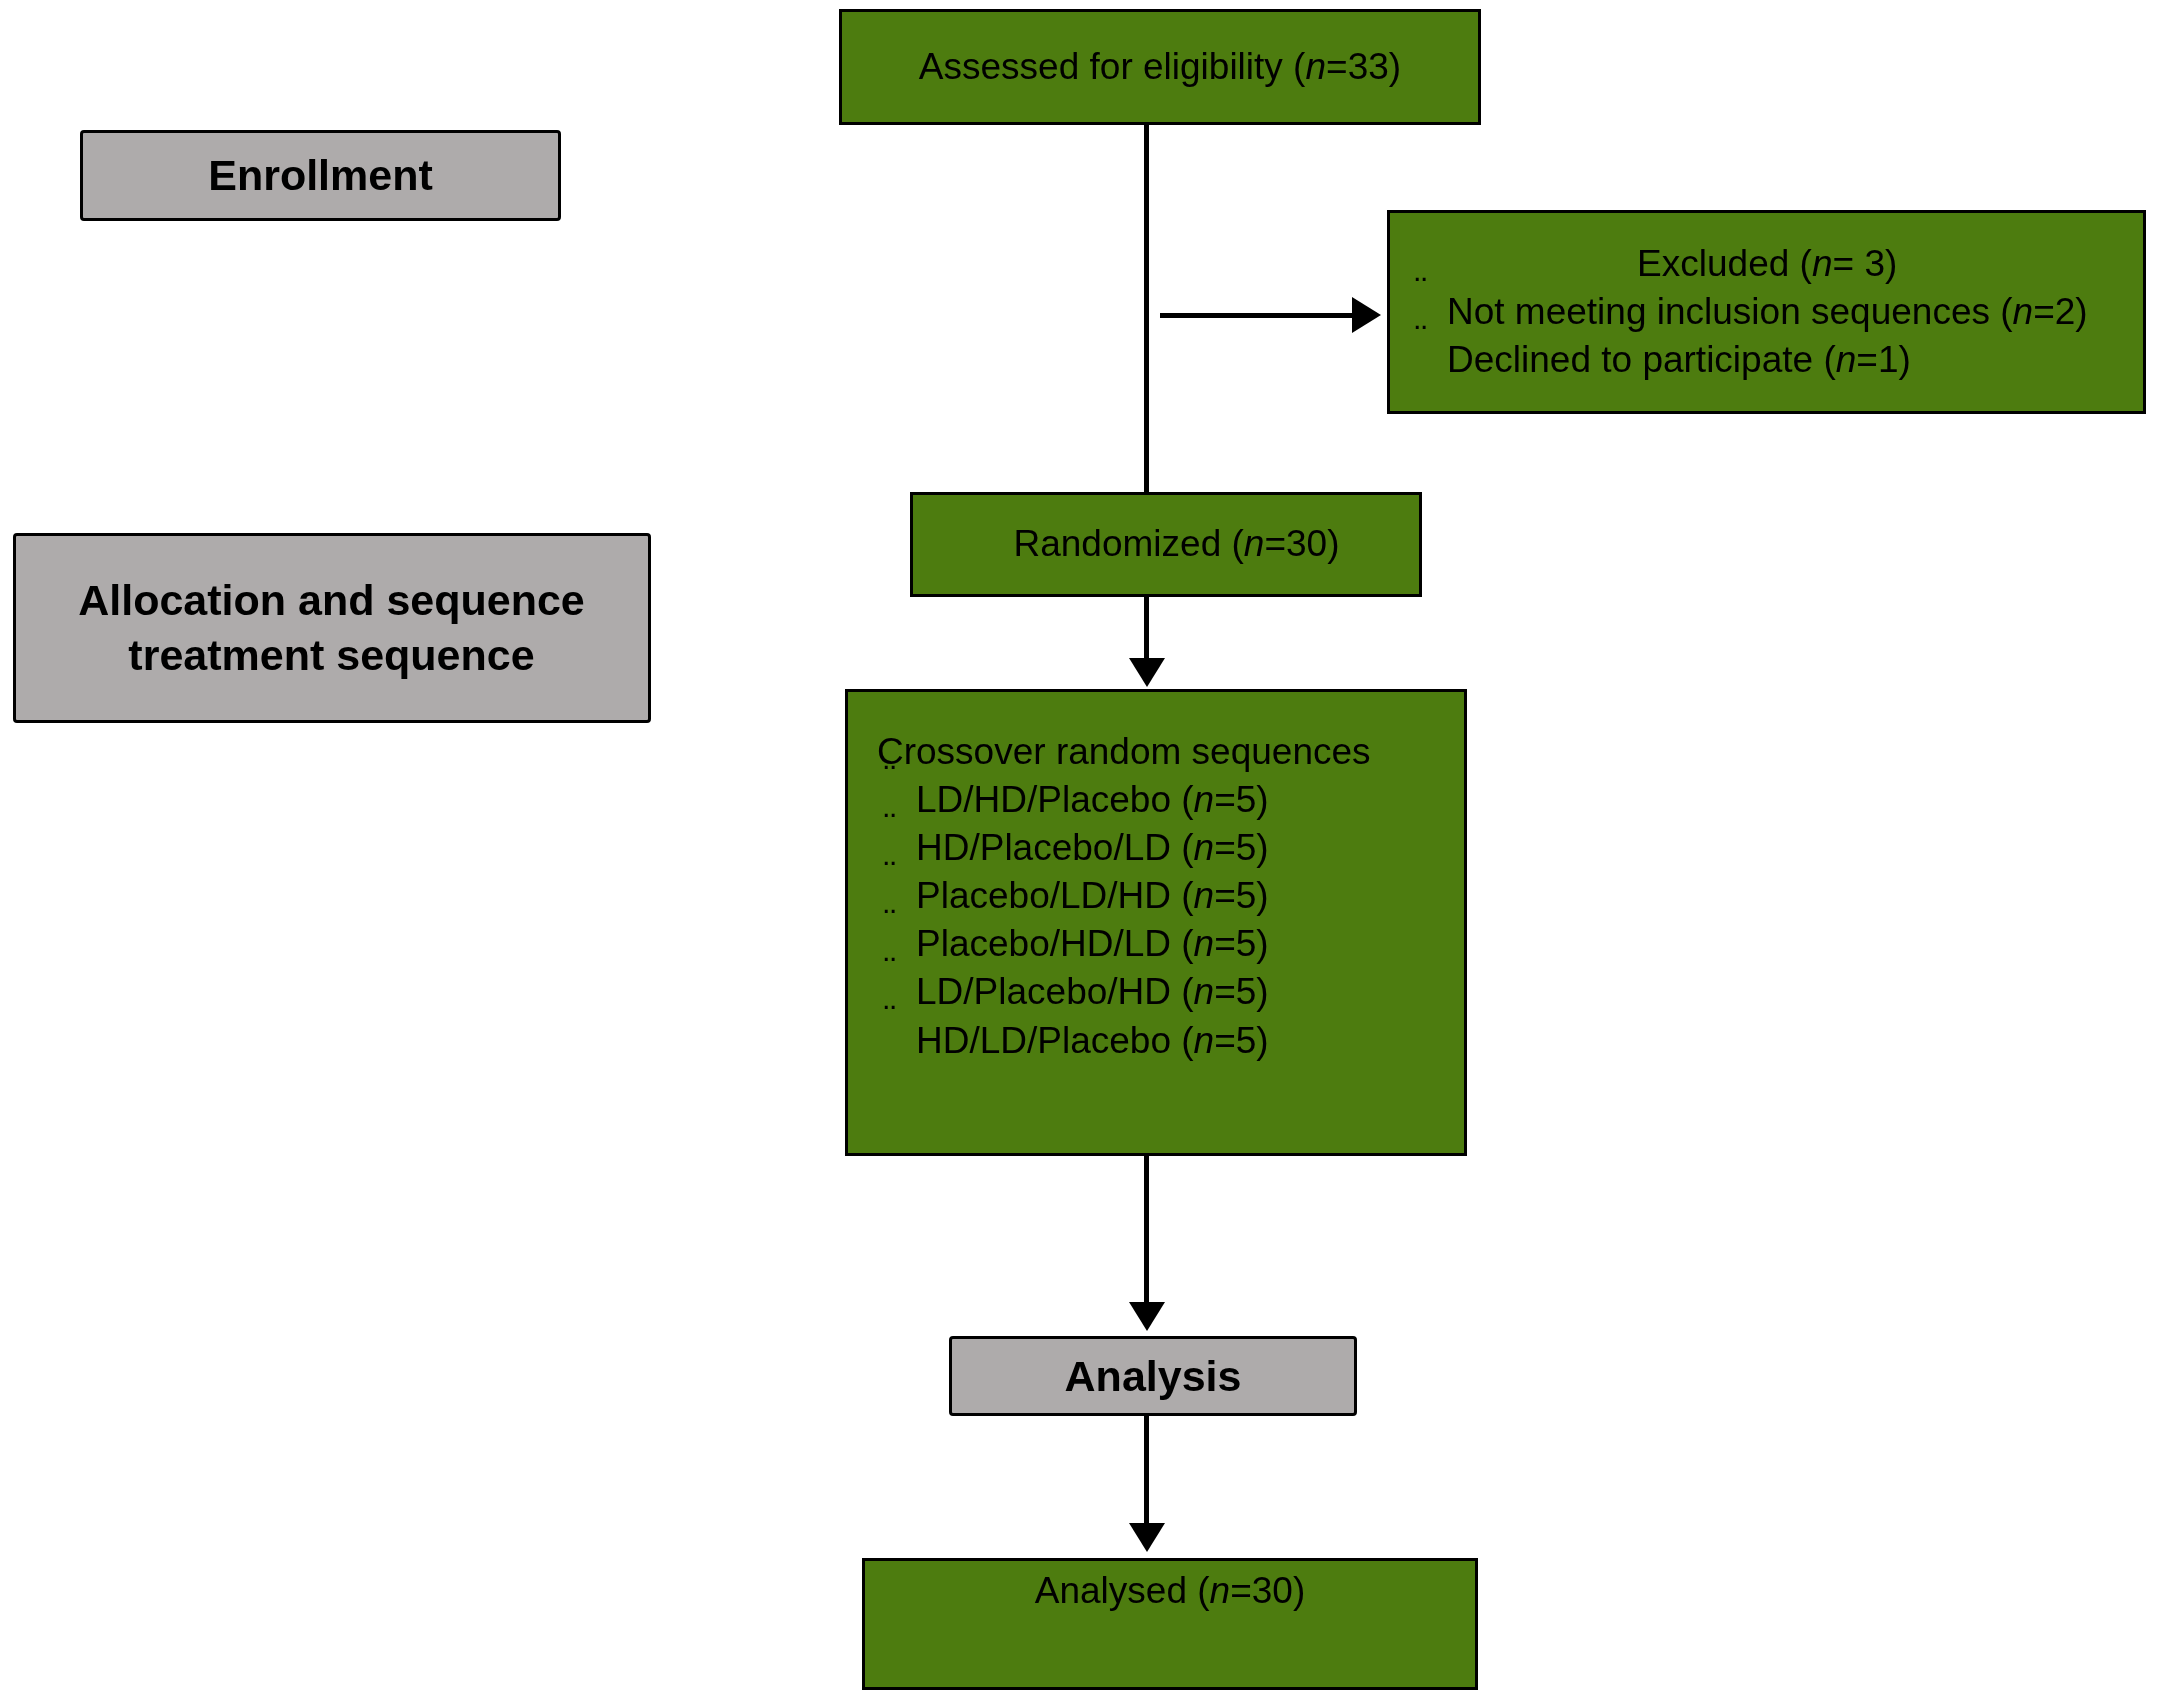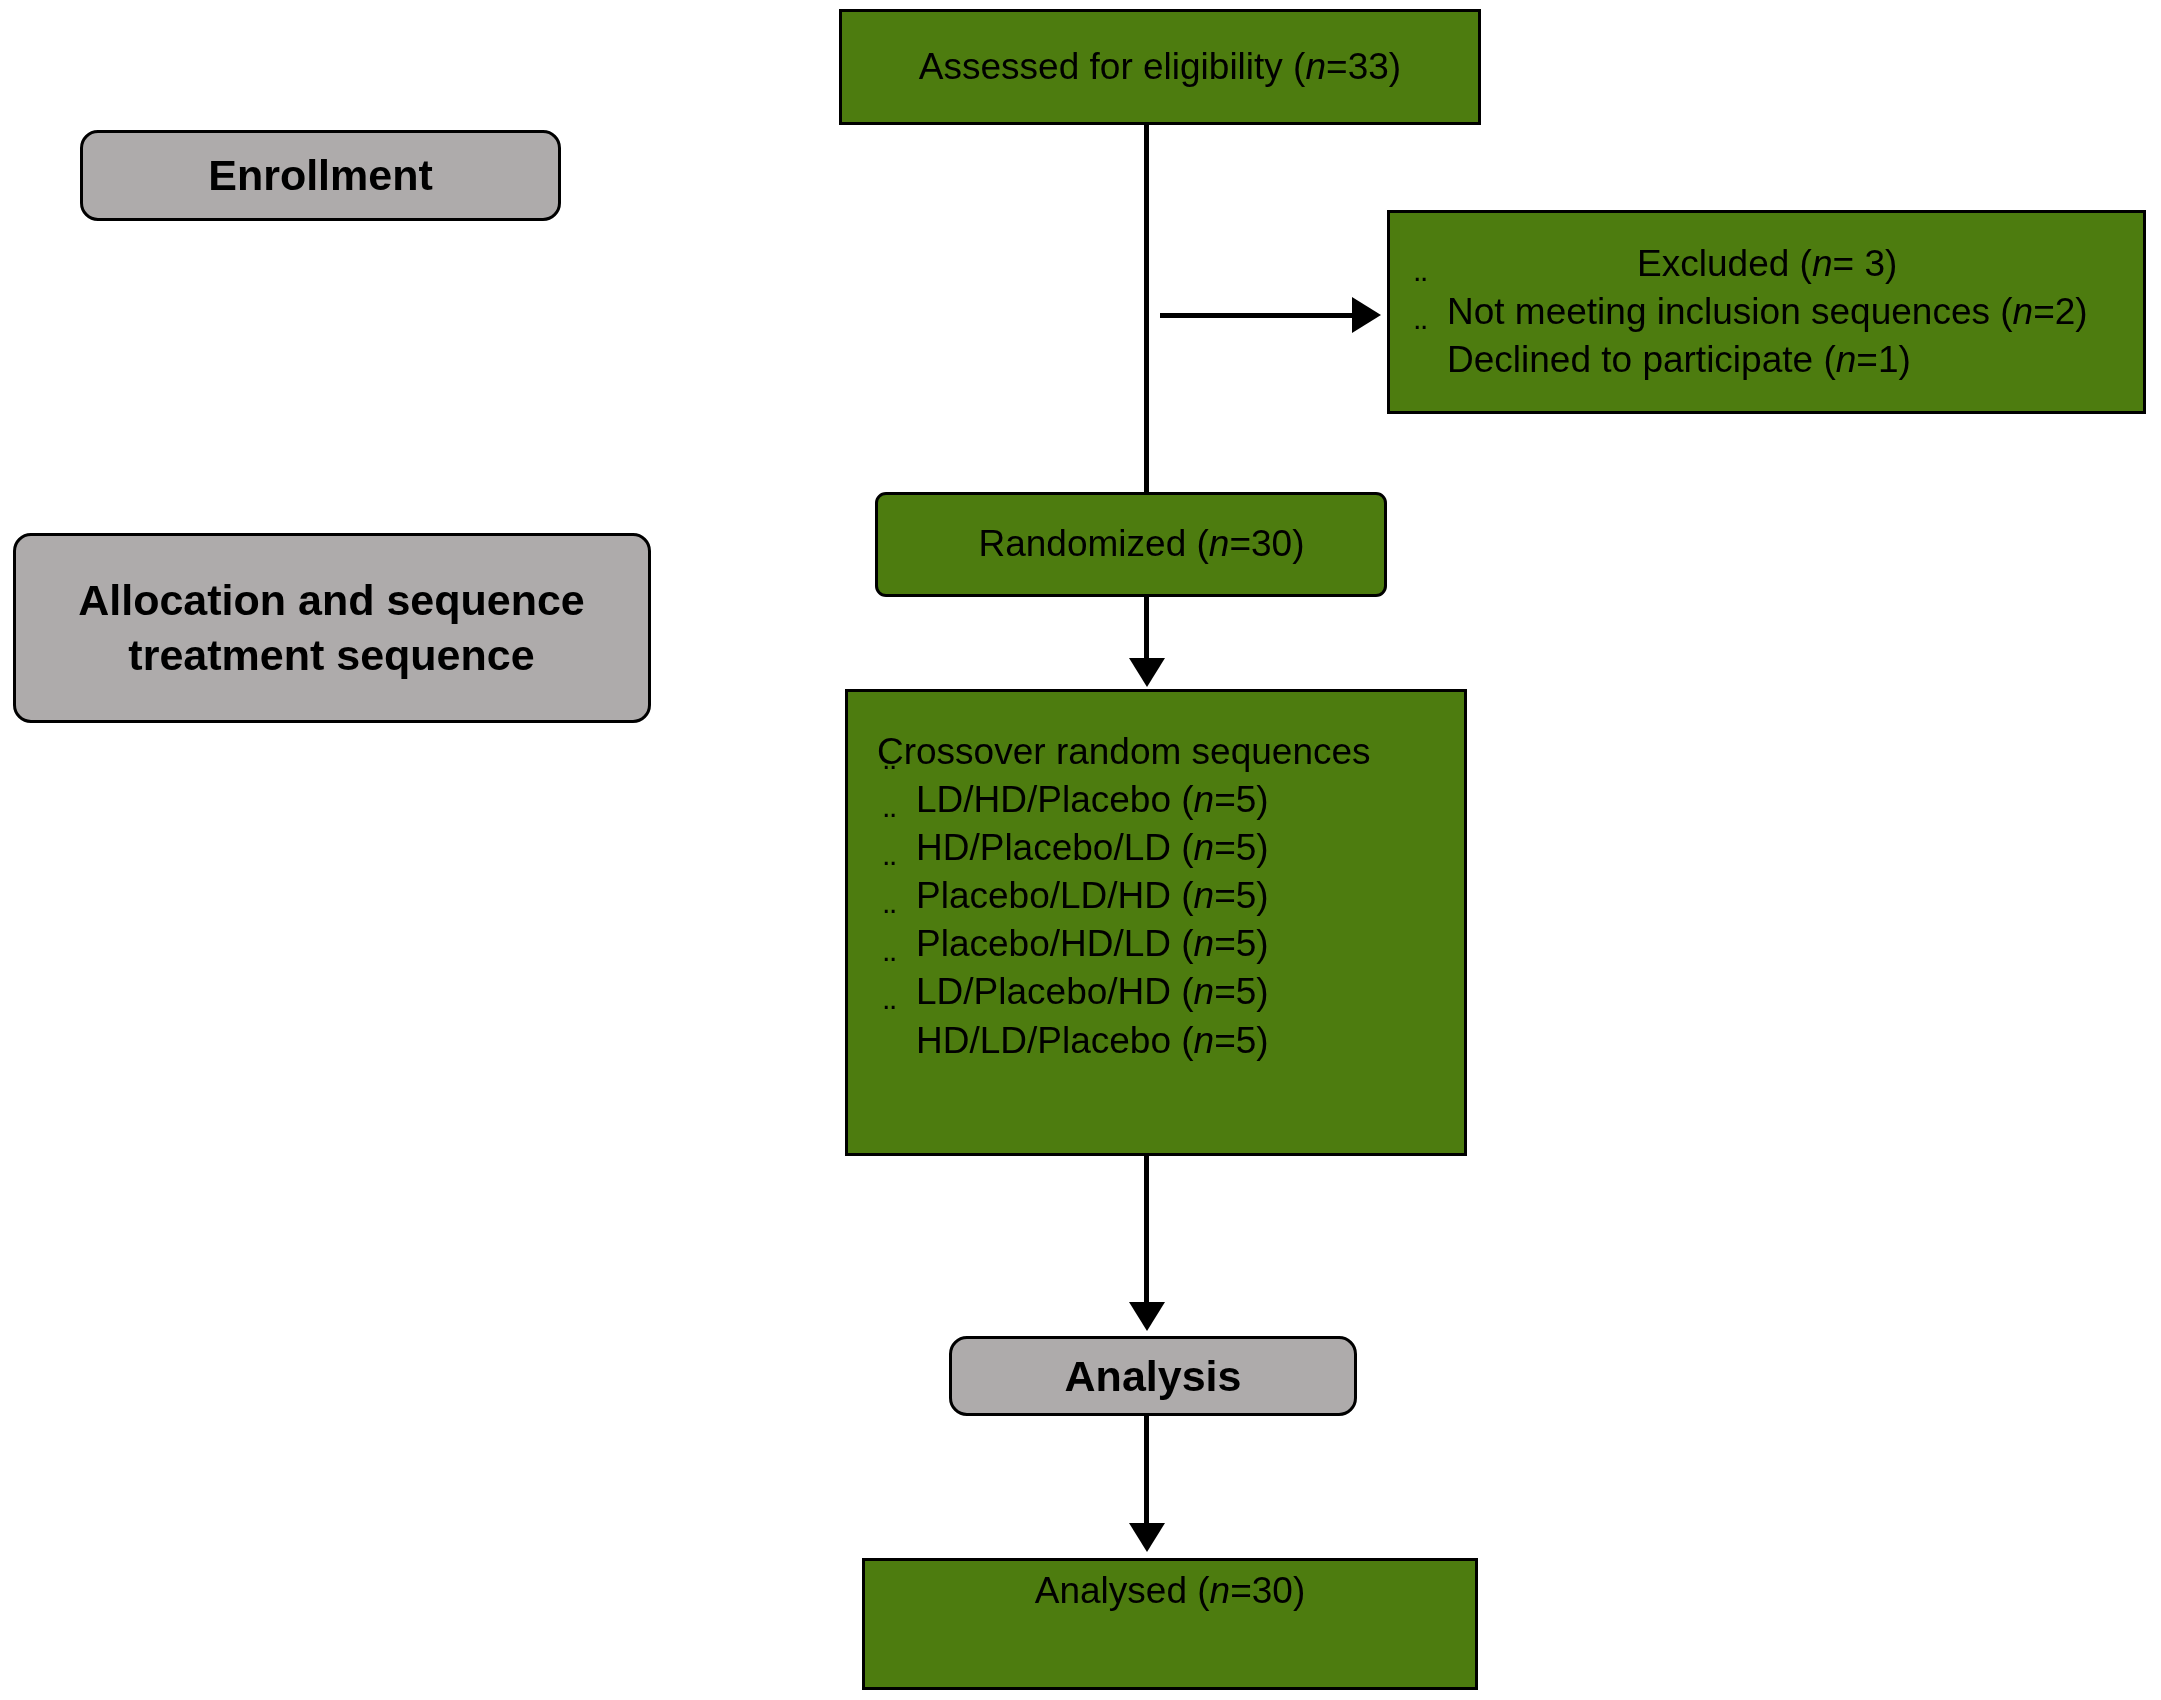--- a/index.html
+++ b/index.html
@@ -25,21 +25,21 @@
     border: 3.5px solid #000000;
     display: flex;
     flex-direction: column;
     justify-content: center;
   }
   .pill {
     position: absolute;
     box-sizing: border-box;
     background: #aeabab;
     border: 3.5px solid #000000;
-    border-radius: 18px;
+    border-radius: 4px;
     display: flex;
     align-items: center;
     justify-content: center;
     text-align: center;
     font-weight: bold;
     color: #000000;
   }
 
   
   .t {
@@ -99,22 +99,22 @@
   }
   #pill-enrollment {
     left: 80px; top: 130px; width: 481px; height: 91px;
     font-size: 43px;
   }
   #box-excluded {
     left: 1387px; top: 210px; width: 759px; height: 204px;
     padding-left: 18px; padding-right: 16.6px;
   }
   #box-randomized {
-    left: 875px; top: 492px; width: 512px; height: 105px;
-    align-items: center; padding-left: 21px; border-radius: 11px;
+    left: 910px; top: 492px; width: 512px; height: 105px;
+    align-items: center; padding-left: 21px;
   }
   #pill-allocation {
     left: 12.5px; top: 533px; width: 638px; height: 190px;
     font-size: 43px; line-height: 1.28;
   }
   #box-crossover {
     left: 845px; top: 689px; width: 622px; height: 467px;
     justify-content: flex-start; padding-top: 36px; padding-left: 29px;
   }
   #pill-analysis {

